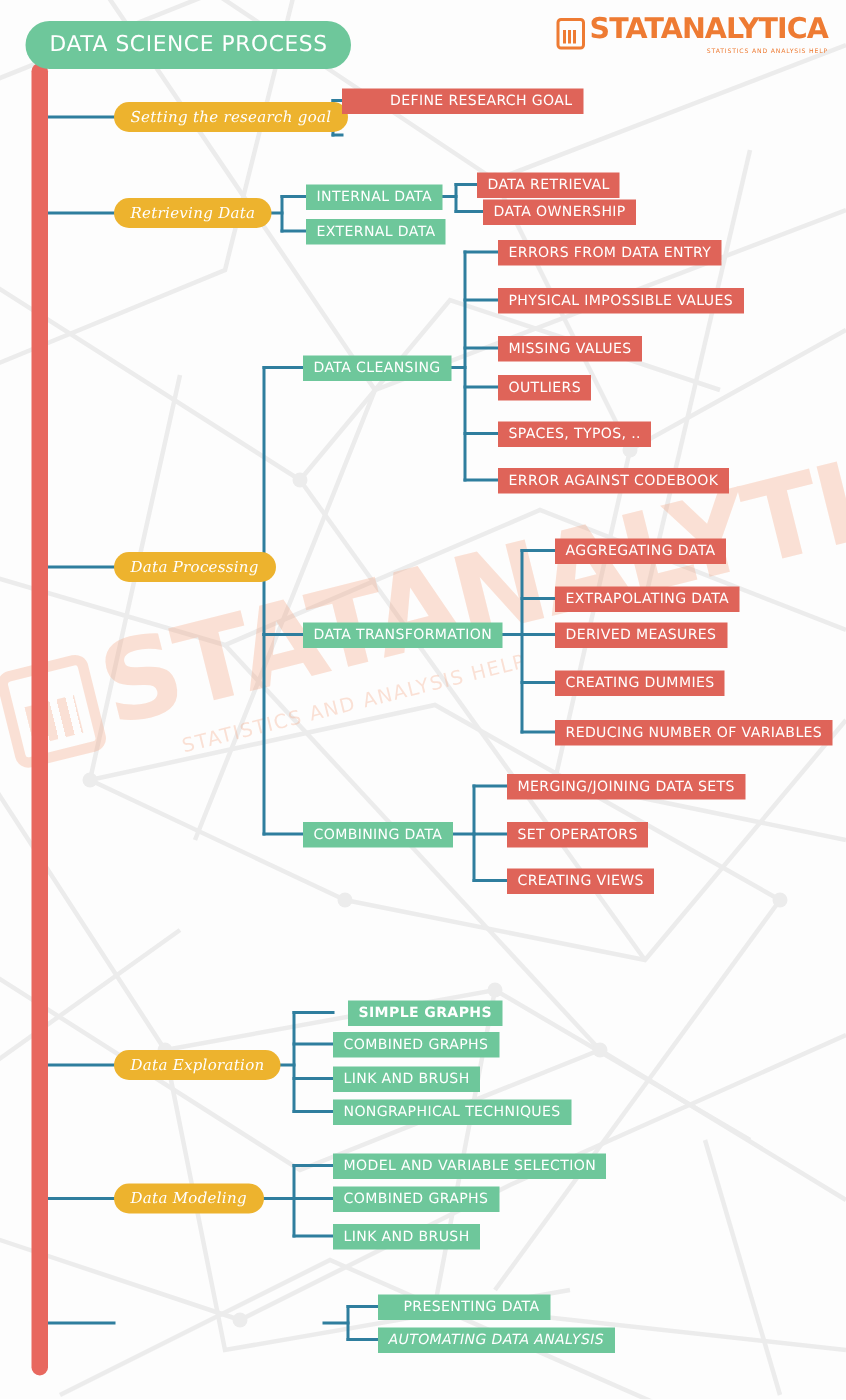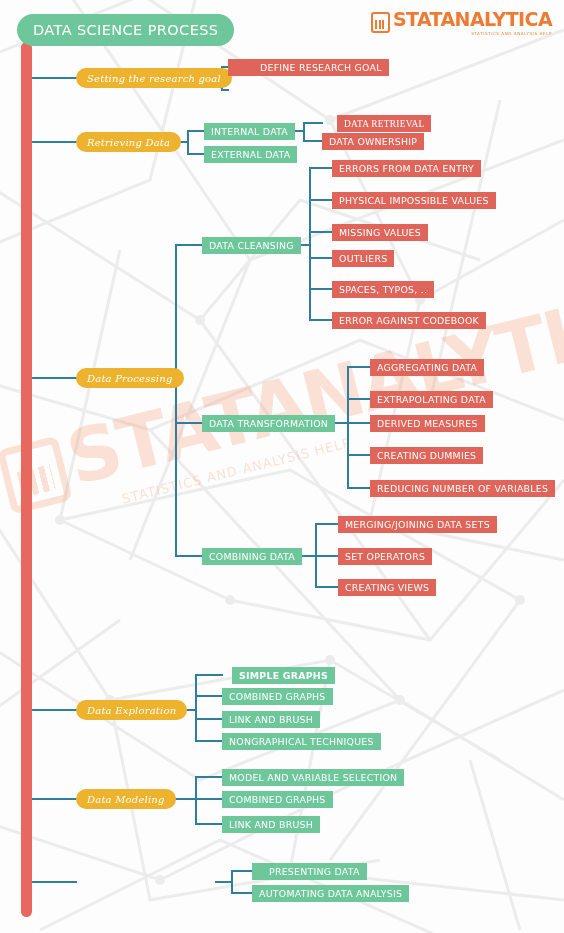--- a/index.html
+++ b/index.html
@@ -336,21 +336,21 @@
       <span class="logo-tag">STATISTICS AND ANALYSIS HELP</span>
     </span>
   </div>
 
   <div class="node stage-node" style="left:76px; top:68px;">Setting the research goal</div>
   <div class="node red-node" style="left:228px; top:59px;padding-left:32px;">DEFINE RESEARCH GOAL</div>
 
   <div class="node stage-node" style="left:76px; top:132px;">Retrieving Data</div>
   <div class="node green-node" style="left:204px; top:123px;">INTERNAL DATA</div>
   <div class="node green-node" style="left:204px; top:146px;">EXTERNAL  DATA</div>
-  <div class="node red-node" style="left:337px; top:115px;font-family:Liberation Serif, serif;">DATA RETRIEVAL</div>
+  <div class="node red-node" style="left:318px; top:115px;">DATA RETRIEVAL</div>
   <div class="node red-node" style="left:322px; top:133px;">DATA OWNERSHIP</div>
 
   <div class="node stage-node" style="left:76px; top:368px;">Data Processing</div>
 
   <div class="node green-node" style="left:202px; top:237px;">DATA CLEANSING</div>
   <div class="node red-node" style="left:332px; top:160px;">ERRORS FROM DATA ENTRY</div>
   <div class="node red-node" style="left:332px; top:192px;">PHYSICAL IMPOSSIBLE VALUES</div>
   <div class="node red-node" style="left:332px; top:224px;">MISSING VALUES</div>
   <div class="node red-node" style="left:332px; top:250px;">OUTLIERS</div>
   <div class="node red-node" style="left:332px; top:281px;">SPACES, TYPOS, ..</div>
@@ -373,15 +373,15 @@
   <div class="node green-node" style="left:222px; top:688px;">COMBINED GRAPHS</div>
   <div class="node green-node" style="left:222px; top:711px;">LINK AND BRUSH</div>
   <div class="node green-node" style="left:222px; top:733px;">NONGRAPHICAL TECHNIQUES</div>
 
   <div class="node stage-node" style="left:76px; top:789px;">Data Modeling</div>
   <div class="node green-node" style="left:222px; top:769px;">MODEL AND VARIABLE SELECTION</div>
   <div class="node green-node" style="left:222px; top:791px;">COMBINED GRAPHS</div>
   <div class="node green-node" style="left:222px; top:816px;">LINK AND BRUSH</div>
 
   <div class="node green-node" style="left:252px; top:863px;padding-left:17px;">PRESENTING DATA</div>
-  <div class="node green-node" style="left:252px; top:885px;">AUTOMATING DATA ANALYSIS</div>
+  <div class="node green-node" style="left:252px; top:885px;font-style:italic;">AUTOMATING DATA ANALYSIS</div>
 
 </div>
 
 </body></html>

